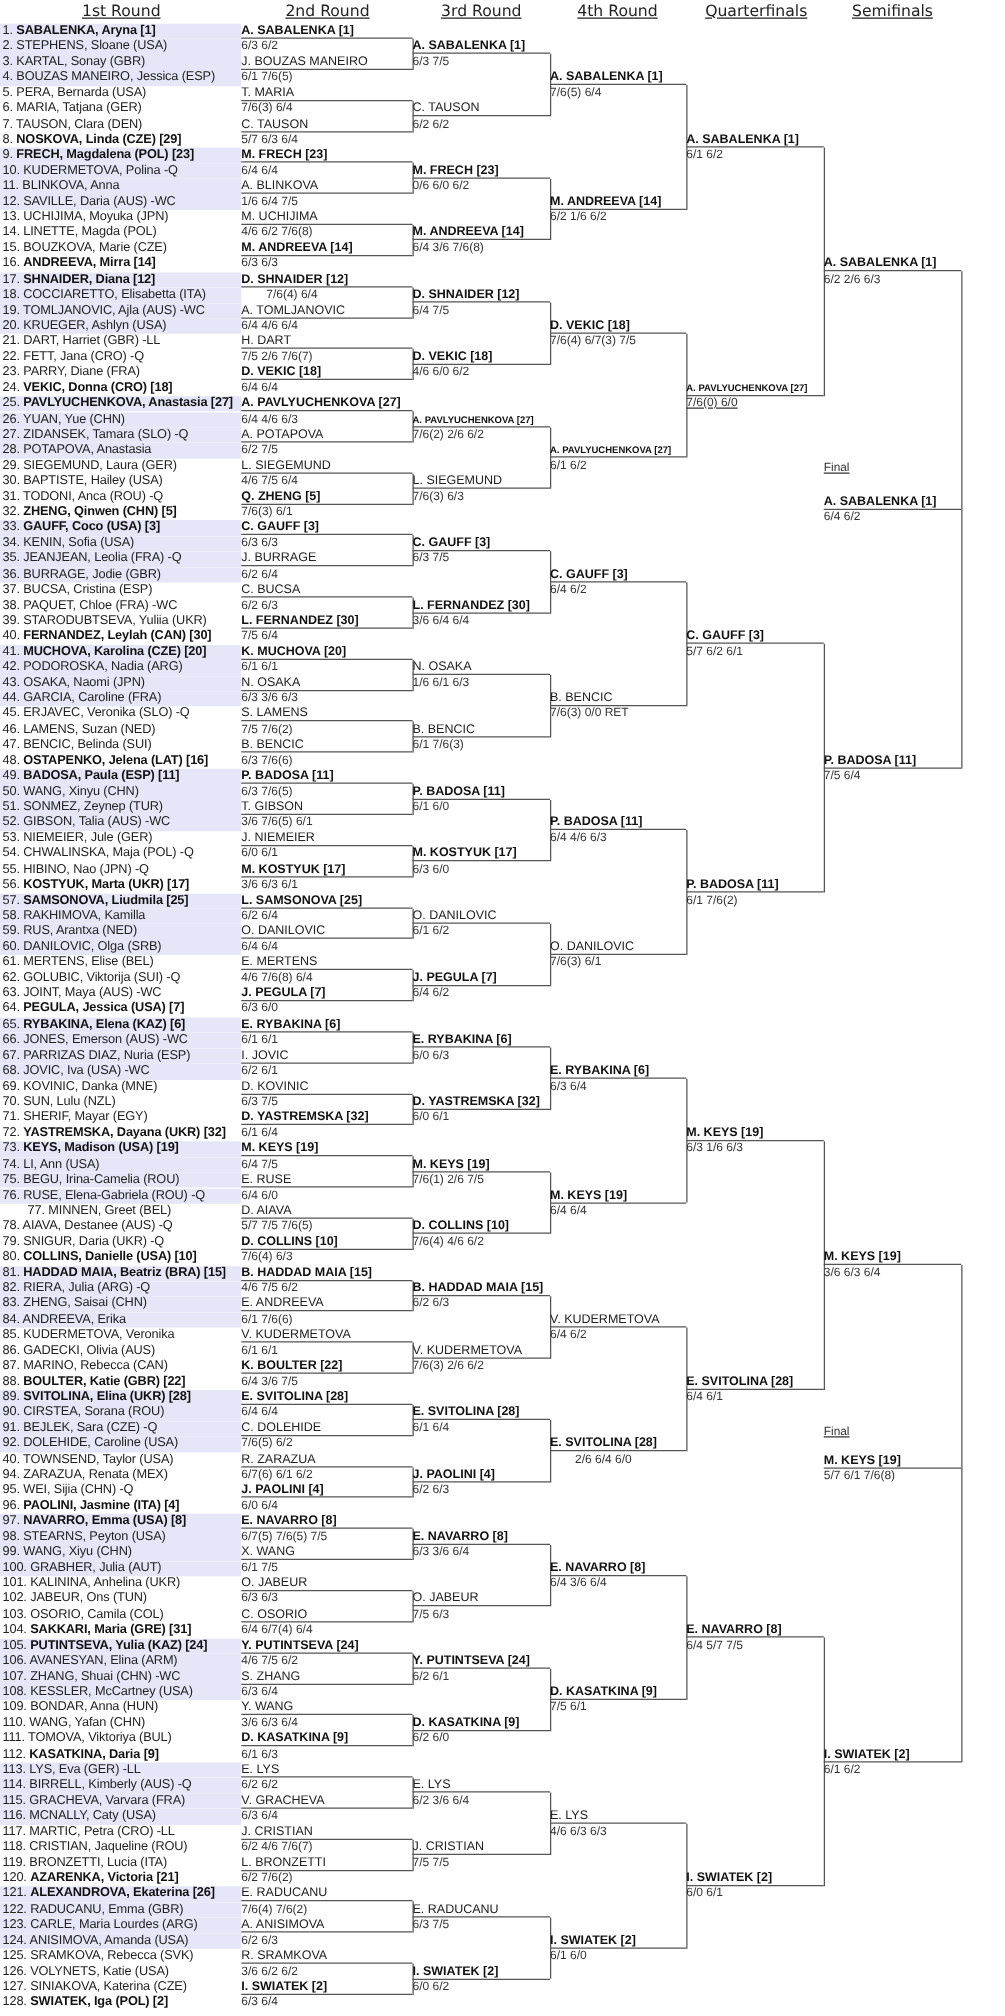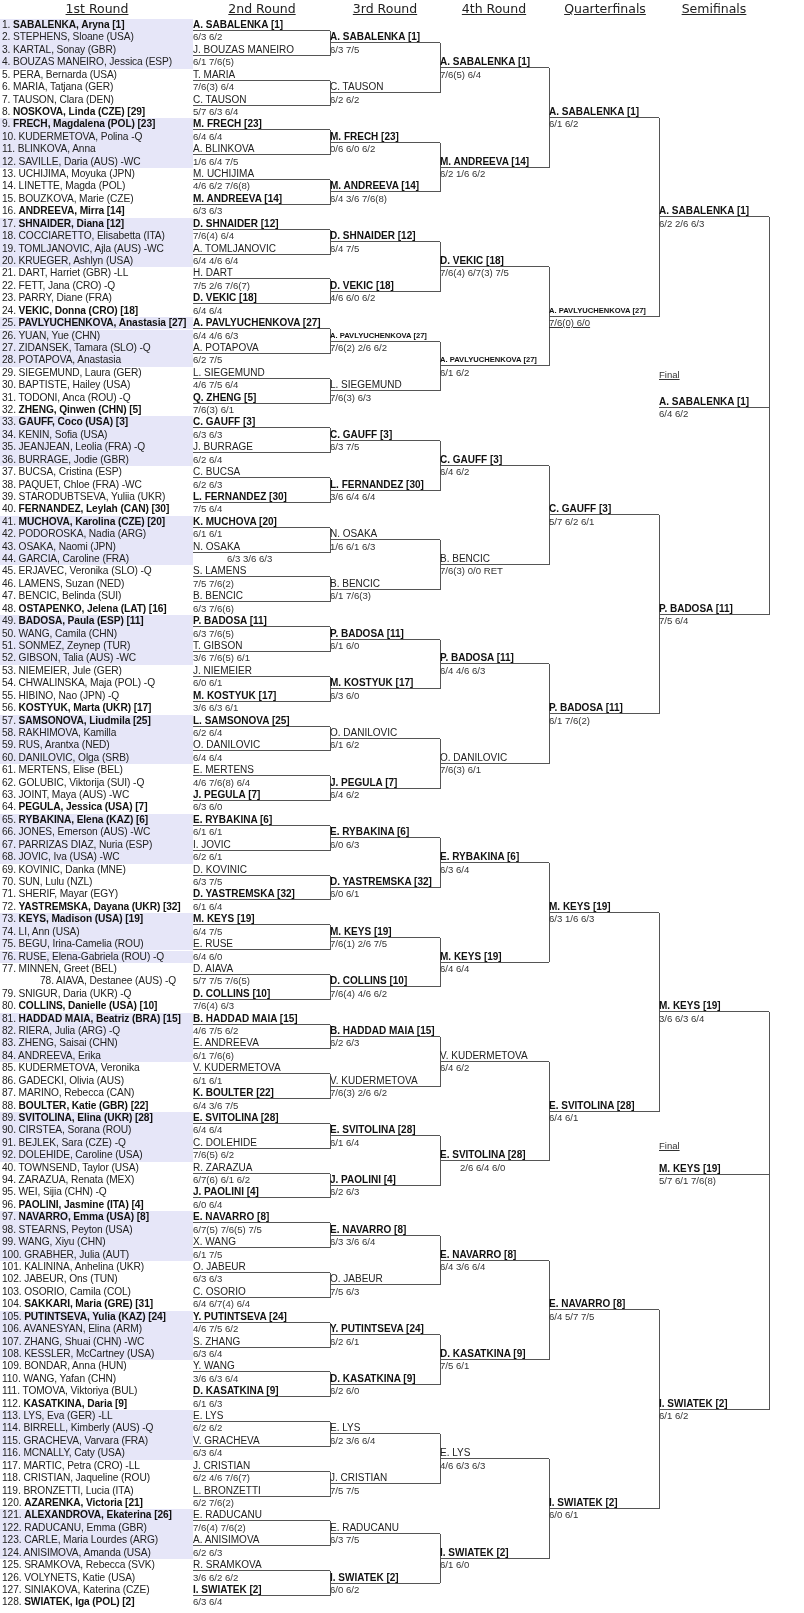--- a/index.html
+++ b/index.html
@@ -67,21 +67,21 @@
     <div class="r1" style="top: 503.38px;"><span>40. </span><b>FERNANDEZ</b><b>, Leylah (CAN) [30]</b></div>
     <div class="r1 shade" style="top: 515.8px;"><span>41. </span><b>MUCHOVA</b><b>, Karolina (CZE) [20]</b></div>
     <div class="r1 shade" style="top: 528.22px;"><span>42. </span><span>PODOROSKA</span><span>, Nadia (ARG)</span></div>
     <div class="r1 shade" style="top: 540.64px;"><span>43. </span><span>OSAKA</span><span>, Naomi (JPN)</span></div>
     <div class="r1 shade" style="top: 553.06px;"><span>44. </span><span>GARCIA</span><span>, Caroline (FRA)</span></div>
     <div class="r1" style="top: 565.48px;"><span>45. </span><span>ERJAVEC</span><span>, Veronika (SLO) -Q</span></div>
     <div class="r1" style="top: 577.9px;"><span>46. </span><span>LAMENS</span><span>, Suzan (NED)</span></div>
     <div class="r1" style="top: 590.32px;"><span>47. </span><span>BENCIC</span><span>, Belinda (SUI)</span></div>
     <div class="r1" style="top: 602.74px;"><span>48. </span><b>OSTAPENKO</b><b>, Jelena (LAT) [16]</b></div>
     <div class="r1 shade" style="top: 615.16px;"><span>49. </span><b>BADOSA</b><b>, Paula (ESP) [11]</b></div>
-    <div class="r1 shade" style="top: 627.58px;"><span>50. </span><span>WANG</span><span>, Camila (CHN)</span></div>
+    <div class="r1 shade" style="top: 627.58px;"><span>50. </span><span>WANG</span><span>, Xinyu (CHN)</span></div>
     <div class="r1 shade" style="top: 640px;"><span>51. </span><span>SONMEZ</span><span>, Zeynep (TUR)</span></div>
     <div class="r1 shade" style="top: 652.42px;"><span>52. </span><span>GIBSON</span><span>, Talia (AUS) -WC</span></div>
     <div class="r1" style="top: 664.84px;"><span>53. </span><span>NIEMEIER</span><span>, Jule (GER)</span></div>
     <div class="r1" style="top: 677.26px;"><span>54. </span><span>CHWALINSKA</span><span>, Maja (POL) -Q</span></div>
     <div class="r1" style="top: 689.68px;"><span>55. </span><span>HIBINO</span><span>, Nao (JPN) -Q</span></div>
     <div class="r1" style="top: 702.1px;"><span>56. </span><b>KOSTYUK</b><b>, Marta (UKR) [17]</b></div>
     <div class="r1 shade" style="top: 714.52px;"><span>57. </span><b>SAMSONOVA</b><b>, Liudmila [25]</b></div>
     <div class="r1 shade" style="top: 726.94px;"><span>58. </span><span>RAKHIMOVA</span><span>, Kamilla</span></div>
     <div class="r1 shade" style="top: 739.36px;"><span>59. </span><span>RUS</span><span>, Arantxa (NED)</span></div>
     <div class="r1 shade" style="top: 751.78px;"><span>60. </span><span>DANILOVIC</span><span>, Olga (SRB)</span></div>
@@ -94,22 +94,22 @@
     <div class="r1 shade" style="top: 838.72px;"><span>67. </span><span>PARRIZAS DIAZ</span><span>, Nuria (ESP)</span></div>
     <div class="r1 shade" style="top: 851.14px;"><span>68. </span><span>JOVIC</span><span>, Iva (USA) -WC</span></div>
     <div class="r1" style="top: 863.56px;"><span>69. </span><span>KOVINIC</span><span>, Danka (MNE)</span></div>
     <div class="r1" style="top: 875.98px;"><span>70. </span><span>SUN</span><span>, Lulu (NZL)</span></div>
     <div class="r1" style="top: 888.4px;"><span>71. </span><span>SHERIF</span><span>, Mayar (EGY)</span></div>
     <div class="r1" style="top: 900.82px;"><span>72. </span><b>YASTREMSKA</b><b>, Dayana (UKR) [32]</b></div>
     <div class="r1 shade" style="top: 913.24px;"><span>73. </span><b>KEYS</b><b>, Madison (USA) [19]</b></div>
     <div class="r1 shade" style="top: 925.66px;"><span>74. </span><span>LI</span><span>, Ann (USA)</span></div>
     <div class="r1 shade" style="top: 938.08px;"><span>75. </span><span>BEGU</span><span>, Irina-Camelia (ROU)</span></div>
     <div class="r1 shade" style="top: 950.5px;"><span>76. </span><span>RUSE</span><span>, Elena-Gabriela (ROU) -Q</span></div>
-    <div class="r1" style="top: 962.92px;"><span>77. </span><span>MINNEN</span><span>, Greet (BEL)</span></div>
-    <div class="r1" style="top: 975.34px; margin-left: 38px;"><span>78. </span><span>AIAVA</span><span>, Destanee (AUS) -Q</span></div>
+    <div class="r1" style="top: 962.92px; margin-left: 20px;"><span>77. </span><span>MINNEN</span><span>, Greet (BEL)</span></div>
+    <div class="r1" style="top: 975.34px;"><span>78. </span><span>AIAVA</span><span>, Destanee (AUS) -Q</span></div>
     <div class="r1" style="top: 987.76px;"><span>79. </span><span>SNIGUR</span><span>, Daria (UKR) -Q</span></div>
     <div class="r1" style="top: 1000.18px;"><span>80. </span><b>COLLINS</b><b>, Danielle (USA) [10]</b></div>
     <div class="r1 shade" style="top: 1012.6px;"><span>81. </span><b>HADDAD MAIA</b><b>, Beatriz (BRA) [15]</b></div>
     <div class="r1 shade" style="top: 1025.02px;"><span>82. </span><span>RIERA</span><span>, Julia (ARG) -Q</span></div>
     <div class="r1 shade" style="top: 1037.44px;"><span>83. </span><span>ZHENG</span><span>, Saisai (CHN)</span></div>
     <div class="r1 shade" style="top: 1049.86px;"><span>84. </span><span>ANDREEVA</span><span>, Erika</span></div>
     <div class="r1" style="top: 1062.28px;"><span>85. </span><span>KUDERMETOVA</span><span>, Veronika</span></div>
     <div class="r1" style="top: 1074.7px;"><span>86. </span><span>GADECKI</span><span>, Olivia (AUS)</span></div>
     <div class="r1" style="top: 1087.12px;"><span>87. </span><span>MARINO</span><span>, Rebecca (CAN)</span></div>
     <div class="r1" style="top: 1099.54px;"><span>88. </span><b>BOULTER</b><b>, Katie (GBR) [22]</b></div>
@@ -163,21 +163,21 @@
     <div class="sc" style="top: 105.94px; left: 193px;">5/7 6/3 6/4</div>
     <div class="nm seed" style="top: 118.36px; left: 193px; width: 137px;">M. FRECH [23]</div>
     <div class="sc" style="top: 130.78px; left: 193px;">6/4 6/4</div>
     <div class="nm" style="top: 143.2px; left: 193px; width: 137px;">A. BLINKOVA</div>
     <div class="sc" style="top: 155.62px; left: 193px;">1/6 6/4 7/5</div>
     <div class="nm" style="top: 168.04px; left: 193px; width: 137px;">M. UCHIJIMA</div>
     <div class="sc" style="top: 180.46px; left: 193px;">4/6 6/2 7/6(8)</div>
     <div class="nm seed" style="top: 192.88px; left: 193px; width: 137px;">M. ANDREEVA [14]</div>
     <div class="sc" style="top: 205.3px; left: 193px;">6/3 6/3</div>
     <div class="nm seed" style="top: 217.72px; left: 193px; width: 137px;">D. SHNAIDER [12]</div>
-    <div class="sc" style="top: 230.14px; left: 193px;">7/6(4) 6/4</div>
+    <div class="sc" style="top: 230.14px; left: 193px; padding-left: 20px;">7/6(4) 6/4</div>
     <div class="nm" style="top: 242.56px; left: 193px; width: 137px;">A. TOMLJANOVIC</div>
     <div class="sc" style="top: 254.98px; left: 193px;">6/4 4/6 6/4</div>
     <div class="nm" style="top: 267.4px; left: 193px; width: 137px;">H. DART</div>
     <div class="sc" style="top: 279.82px; left: 193px;">7/5 2/6 7/6(7)</div>
     <div class="nm seed" style="top: 292.24px; left: 193px; width: 137px;">D. VEKIC [18]</div>
     <div class="sc" style="top: 304.66px; left: 193px;">6/4 6/4</div>
     <div class="nm seed" style="top: 317.08px; left: 193px; width: 137px;">A. PAVLYUCHENKOVA [27]</div>
     <div class="sc" style="top: 329.5px; left: 193px;">6/4 4/6 6/3</div>
     <div class="nm" style="top: 341.92px; left: 193px; width: 137px;">A. POTAPOVA</div>
     <div class="sc" style="top: 354.34px; left: 193px;">6/2 7/5</div>
@@ -189,21 +189,21 @@
     <div class="sc" style="top: 428.86px; left: 193px;">6/3 6/3</div>
     <div class="nm" style="top: 441.28px; left: 193px; width: 137px;">J. BURRAGE</div>
     <div class="sc" style="top: 453.7px; left: 193px;">6/2 6/4</div>
     <div class="nm" style="top: 466.12px; left: 193px; width: 137px;">C. BUCSA</div>
     <div class="sc" style="top: 478.54px; left: 193px;">6/2 6/3</div>
     <div class="nm seed" style="top: 490.96px; left: 193px; width: 137px;">L. FERNANDEZ [30]</div>
     <div class="sc" style="top: 503.38px; left: 193px;">7/5 6/4</div>
     <div class="nm seed" style="top: 515.8px; left: 193px; width: 137px;">K. MUCHOVA [20]</div>
     <div class="sc" style="top: 528.22px; left: 193px;">6/1 6/1</div>
     <div class="nm" style="top: 540.64px; left: 193px; width: 137px;">N. OSAKA</div>
-    <div class="sc" style="top: 553.06px; left: 193px; margin-left: 34px;">6/3 3/6 6/3</div>
+    <div class="sc" style="top: 553.06px; left: 193px;">6/3 3/6 6/3</div>
     <div class="nm" style="top: 565.48px; left: 193px; width: 137px;">S. LAMENS</div>
     <div class="sc" style="top: 577.9px; left: 193px;">7/5 7/6(2)</div>
     <div class="nm" style="top: 590.32px; left: 193px; width: 137px;">B. BENCIC</div>
     <div class="sc" style="top: 602.74px; left: 193px;">6/3 7/6(6)</div>
     <div class="nm seed" style="top: 615.16px; left: 193px; width: 137px;">P. BADOSA [11]</div>
     <div class="sc" style="top: 627.58px; left: 193px;">6/3 7/6(5)</div>
     <div class="nm" style="top: 640px; left: 193px; width: 137px;">T. GIBSON</div>
     <div class="sc" style="top: 652.42px; left: 193px;">3/6 7/6(5) 6/1</div>
     <div class="nm" style="top: 664.84px; left: 193px; width: 137px;">J. NIEMEIER</div>
     <div class="sc" style="top: 677.26px; left: 193px;">6/0 6/1</div>

